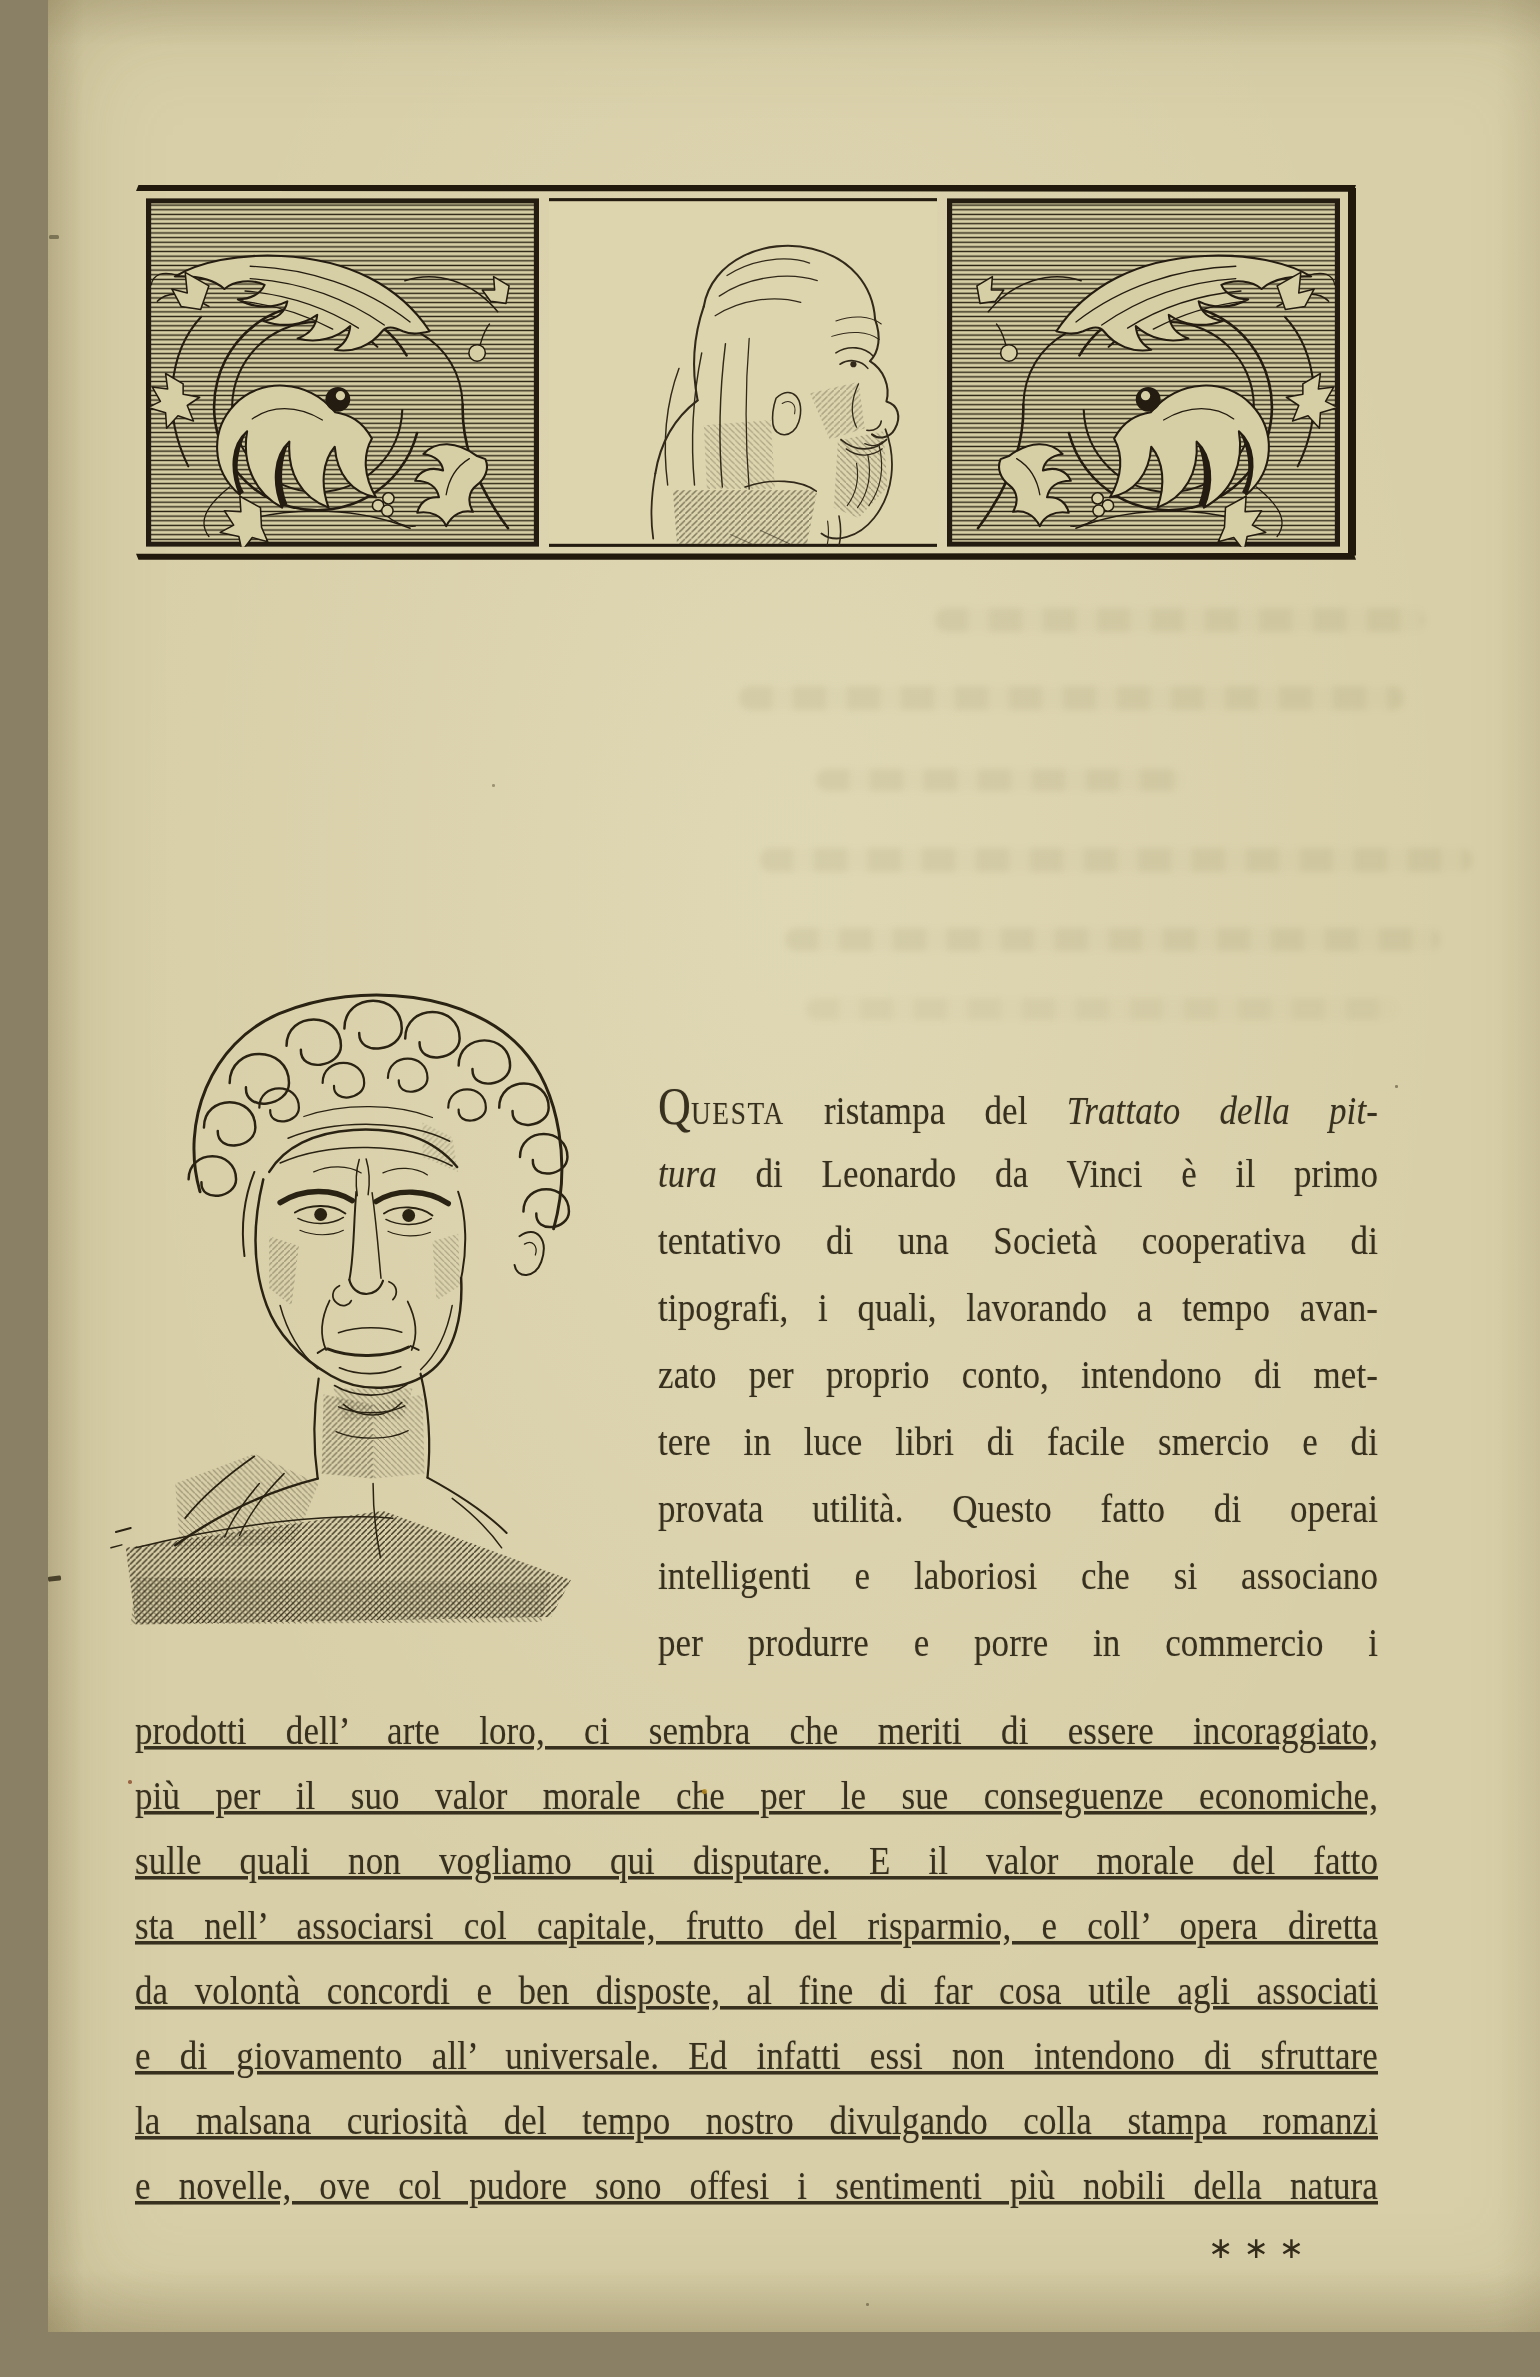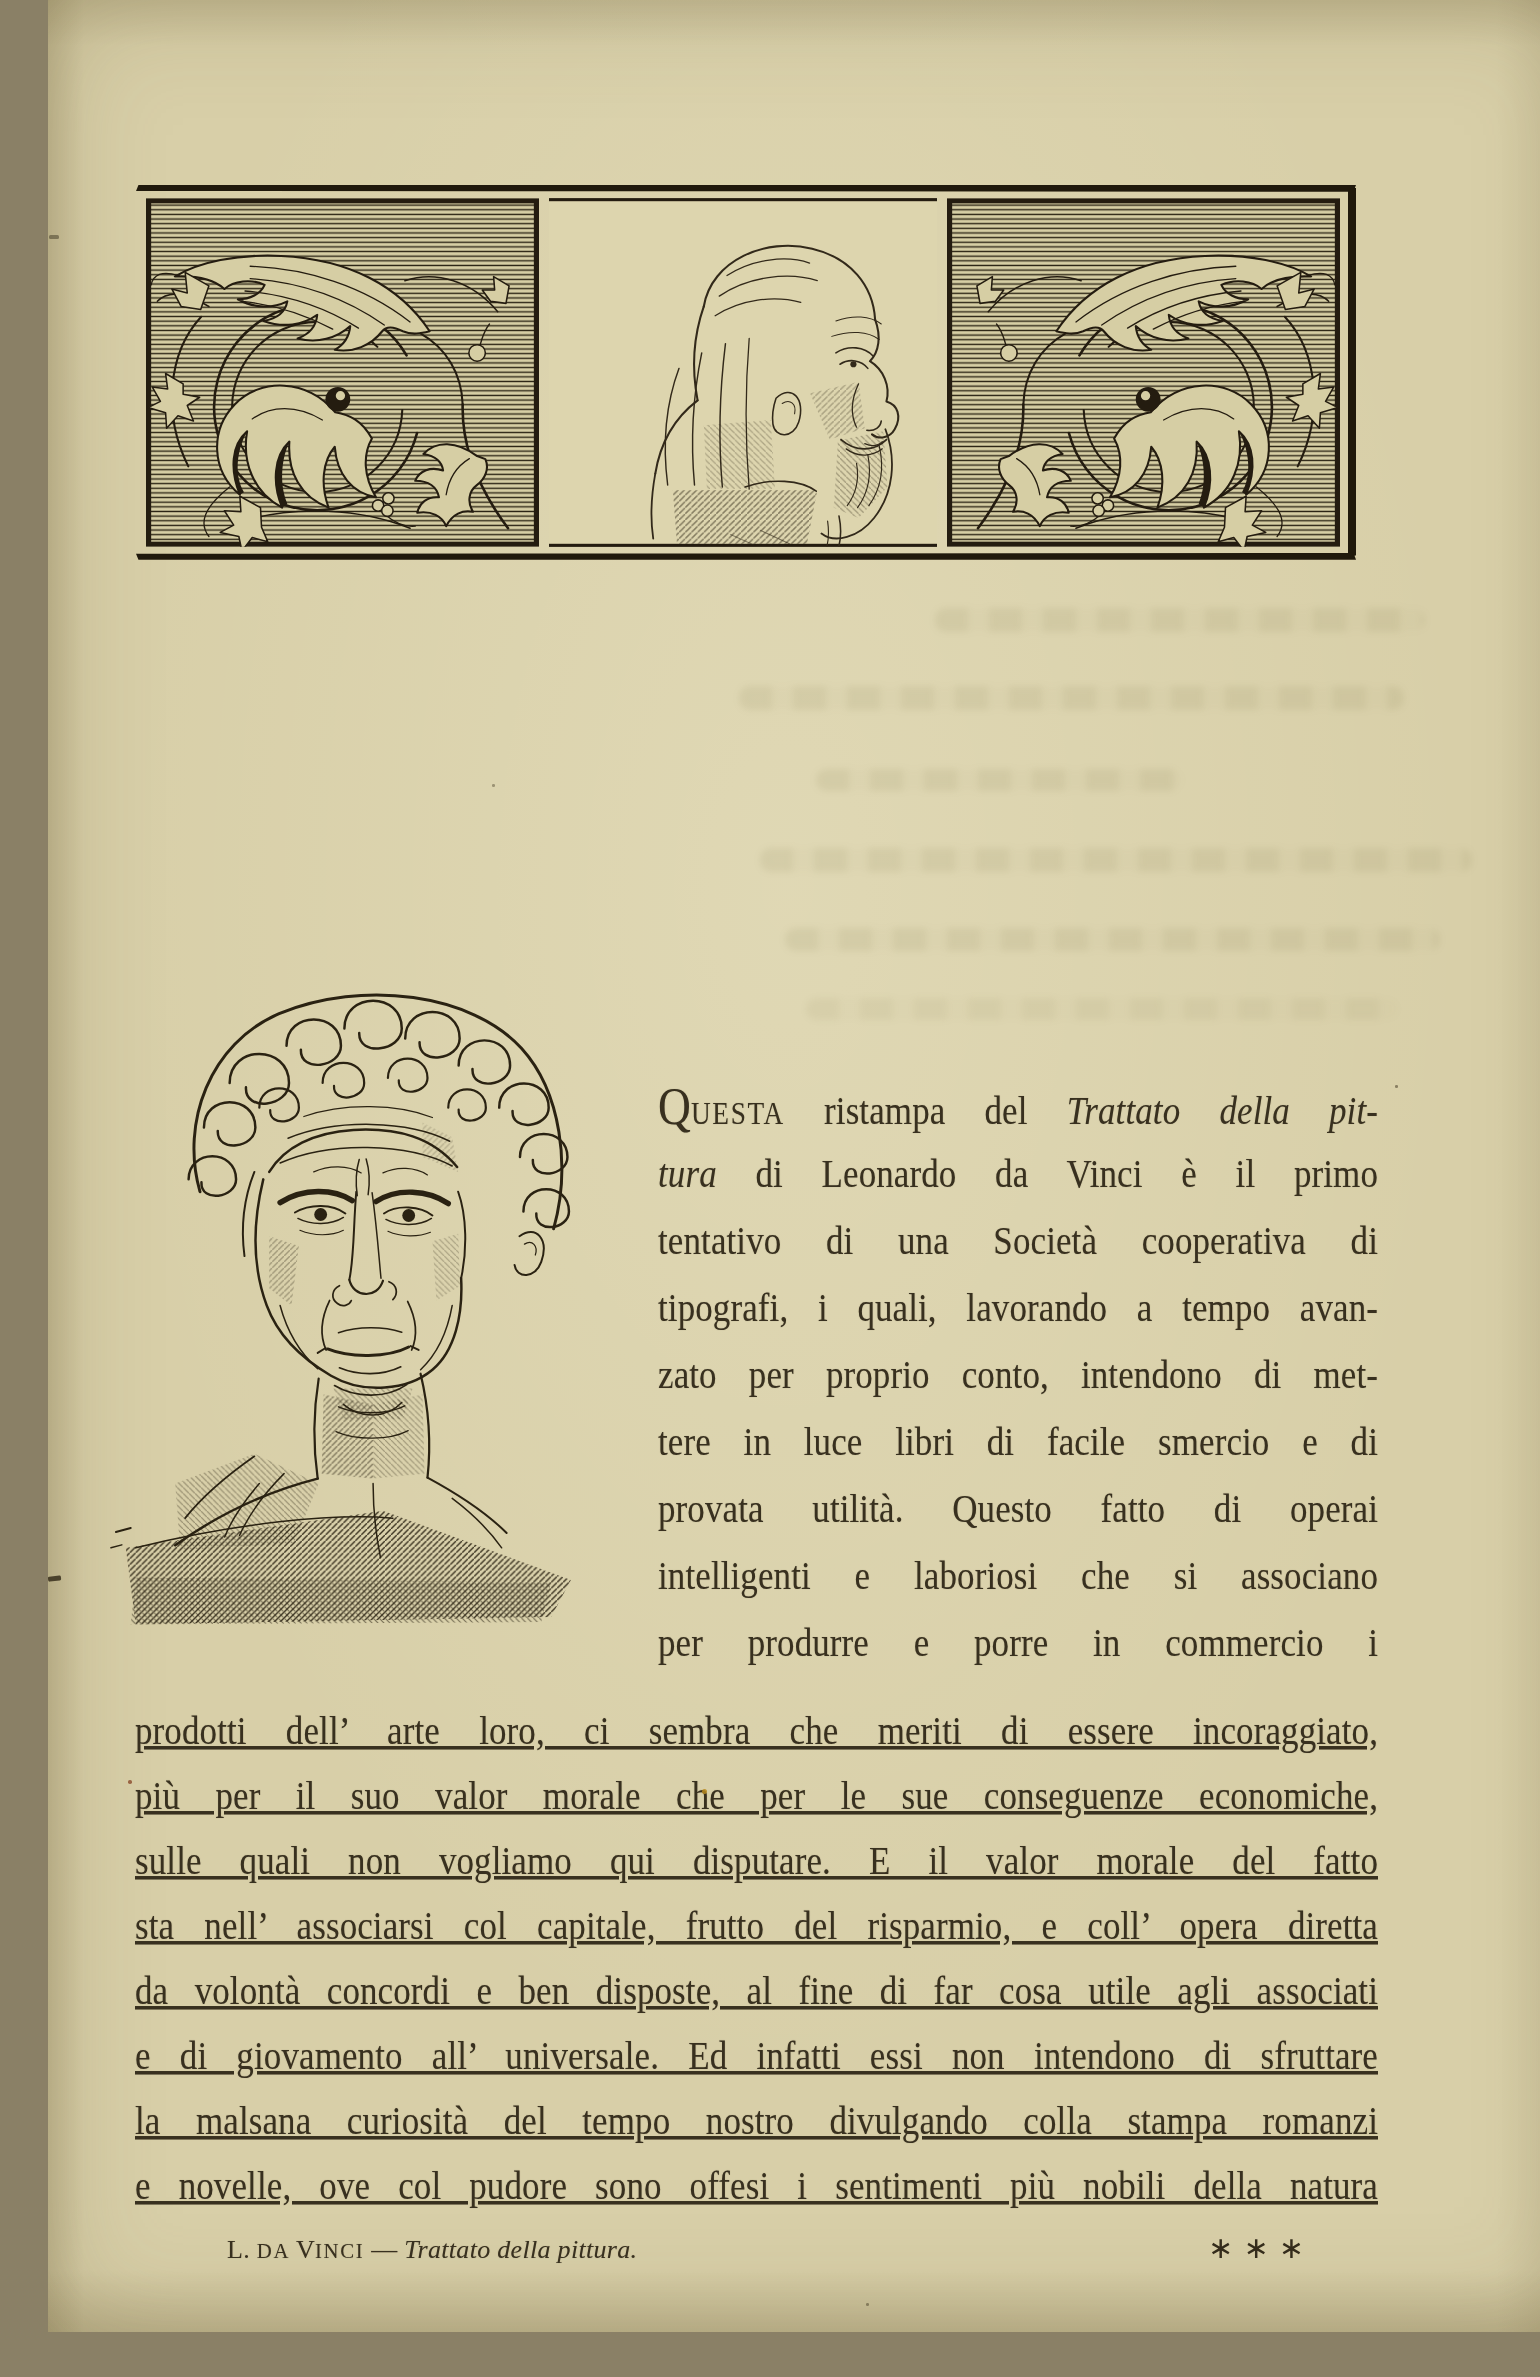--- a/index.html
+++ b/index.html
@@ -309,21 +309,20 @@
       <div class="line"><span>prodotti dell’ arte loro, ci sembra che meriti di essere incoraggiato,</span></div>
       <div class="line"><span>più per il suo valor morale che per le sue conseguenze economiche,</span></div>
       <div class="line"><span>sulle quali non vogliamo qui disputare. E il valor morale del fatto</span></div>
       <div class="line"><span>sta nell’ associarsi col capitale, frutto del risparmio, e coll’ opera diretta</span></div>
       <div class="line"><span>da volontà concordi e ben disposte, al fine di far cosa utile agli associati</span></div>
       <div class="line"><span>e di giovamento all’ universale. Ed infatti essi non intendono di sfruttare</span></div>
       <div class="line"><span>la malsana curiosità del tempo nostro divulgando colla stampa romanzi</span></div>
       <div class="line"><span>e novelle, ove col pudore sono offesi i sentimenti più nobili della natura</span></div>
     </div>
 
-  <div id="sig" class="sig"><span>L. </span><span class="sc">DA </span><span>V</span><span class="sc">INCI</span><span> — </span><span class="it">Trattato della pittura.</span></div>
   <div class="mark">∗∗∗</div>
 
   <div class="dash" style="left:0;top:1576px;width:13.4px;height:4.6px;transform:rotate(-7deg);"></div>
   <div class="dash" style="left:1px;top:235px;width:10.3px;height:4.1px;opacity:.55;"></div>
   <div class="speck" style="left:654px;top:1789px;width:5.2px;height:5.2px;background:#b98a1e;opacity:.85;"></div>
   <div class="speck" style="left:80px;top:1780px;width:3.6px;height:3.6px;background:#8a4a2a;opacity:.8;"></div>
   <div class="speck" style="left:1347px;top:1085px;width:2.6px;height:2.6px;background:rgba(60,50,30,.5);"></div>
   <div class="speck" style="left:444px;top:784px;width:2.6px;height:2.6px;background:rgba(60,50,30,.4);"></div>
   <div class="speck" style="left:818px;top:2303px;width:2.6px;height:2.6px;background:rgba(60,50,30,.45);"></div>
 

